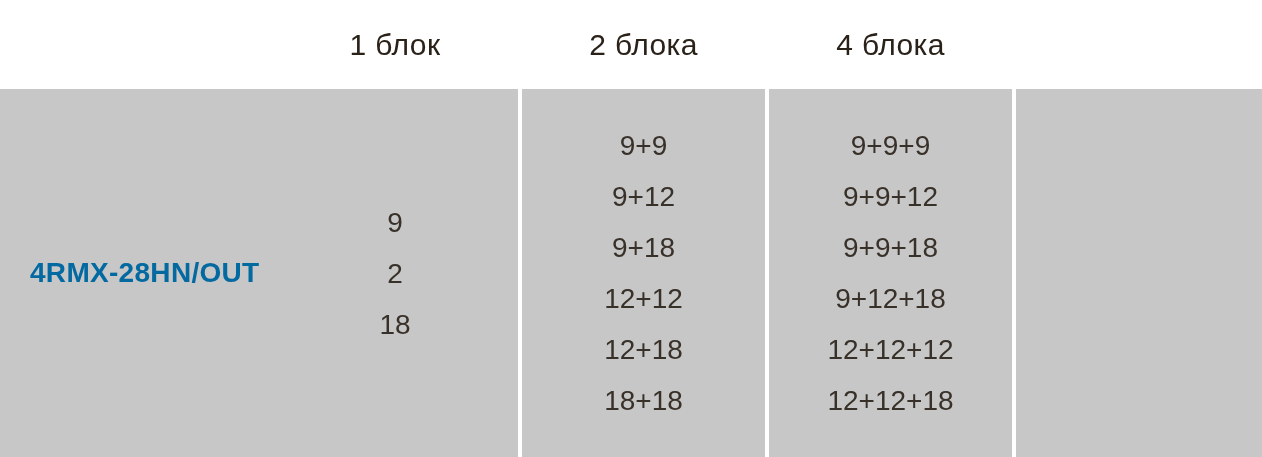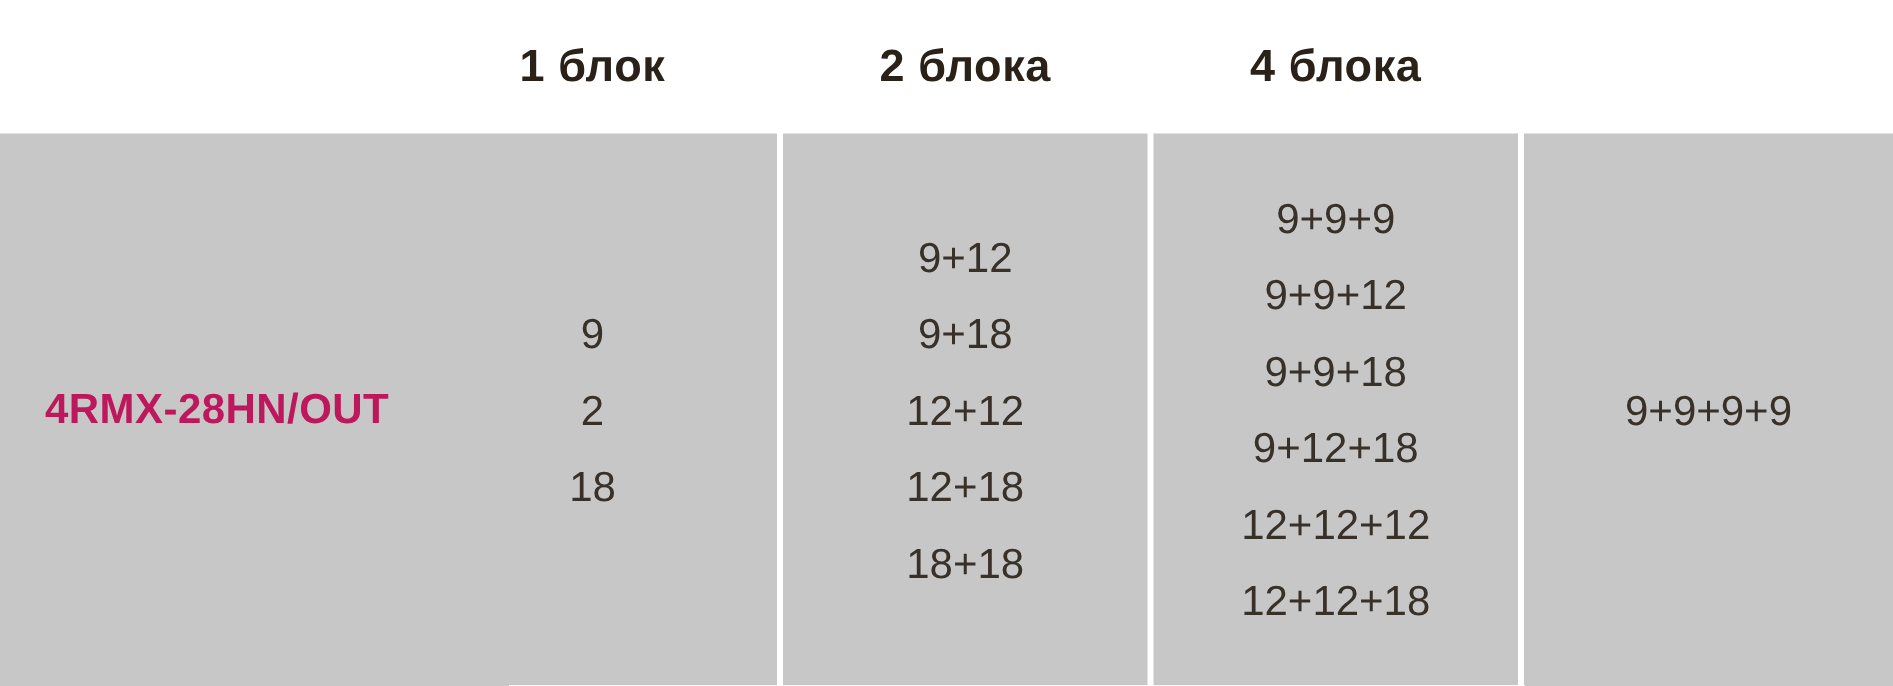--- a/index.html
+++ b/index.html
@@ -32,21 +32,21 @@
     align-items: center;
     justify-content: center;
     box-sizing: border-box;
   }
   .header-cell.first {
     
     padding-left: 272px;
   }
   .header-label {
     font-size: 30px;
-    font-weight: 700;
+    font-weight: 400;
     color: #2a2219;
     letter-spacing: 0.4px;
     white-space: nowrap;
   }
   
   .body-row {
     height: 368px;
   }
   .body-cell {
     background: #c8c7c7;
@@ -60,21 +60,21 @@
     flex-direction: row;
     align-items: center;
     justify-content: flex-start;
   }
   .model-label {
     flex: 0 0 272px;
     box-sizing: border-box;
     padding-left: 30px;
     font-size: 28px;
     font-weight: 700;
-    color: #be185d;
+    color: #0369a1;
     letter-spacing: 0.3px;
     white-space: nowrap;
   }
   .values-area {
     flex: 1;
     display: flex;
     flex-direction: column;
     align-items: center;
     justify-content: center;
   }
@@ -108,37 +108,37 @@
     <div class="body-cell first">
       <div class="model-label">4RMX-28HN/OUT</div>
       <div class="values-area">
           <div class="value-line">9</div>
           <div class="value-line">2</div>
           <div class="value-line">18</div>
         </div>
     </div>
     <div class="body-cell">
       <div class="values-area">
+          <div class="value-line">9+9</div>
           <div class="value-line">9+12</div>
           <div class="value-line">9+18</div>
           <div class="value-line">12+12</div>
           <div class="value-line">12+18</div>
           <div class="value-line">18+18</div>
         </div>
     </div>
     <div class="body-cell">
       <div class="values-area">
           <div class="value-line">9+9+9</div>
           <div class="value-line">9+9+12</div>
           <div class="value-line">9+9+18</div>
           <div class="value-line">9+12+18</div>
           <div class="value-line">12+12+12</div>
           <div class="value-line">12+12+18</div>
         </div>
     </div>
     <div class="body-cell">
       <div class="values-area">
-          <div class="value-line">9+9+9+9</div>
         </div>
     </div>
   </div>
 
 </div>
 
 </body></html>

